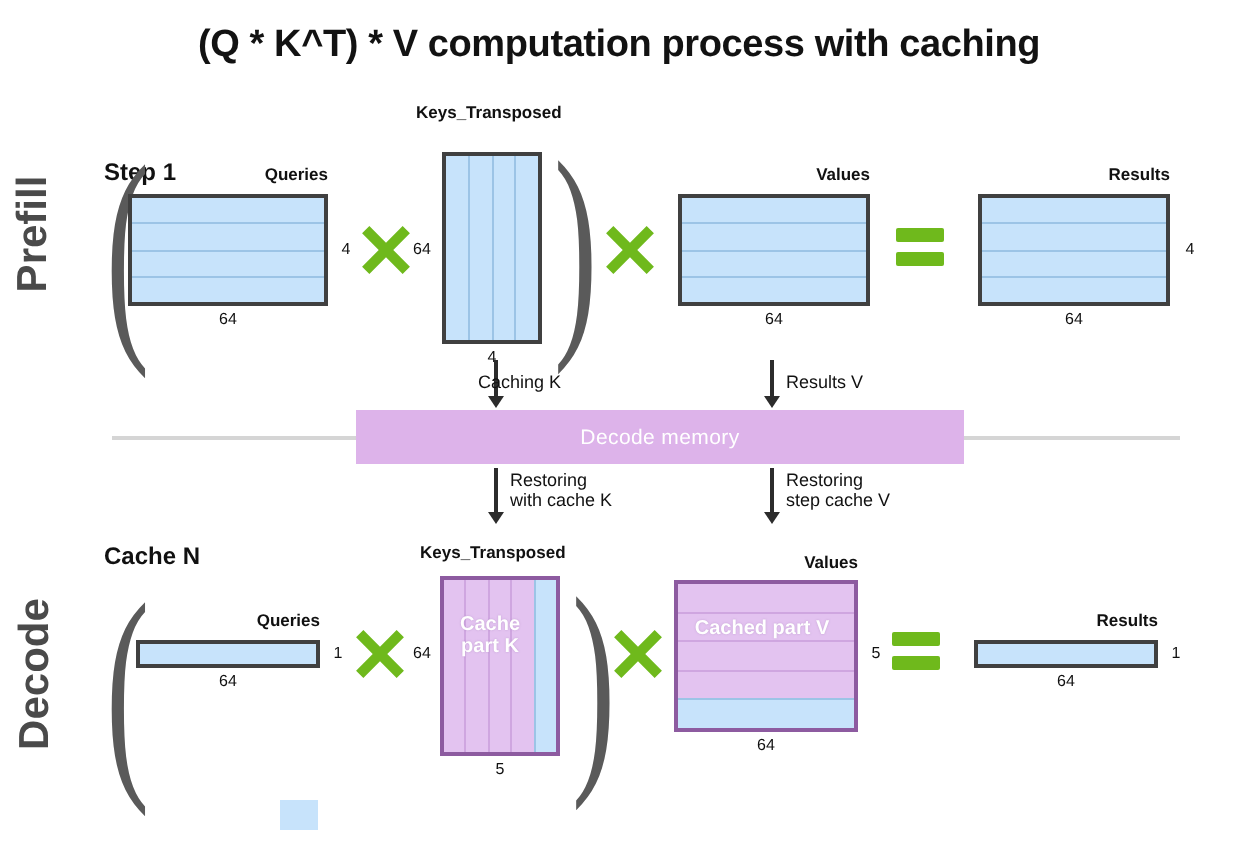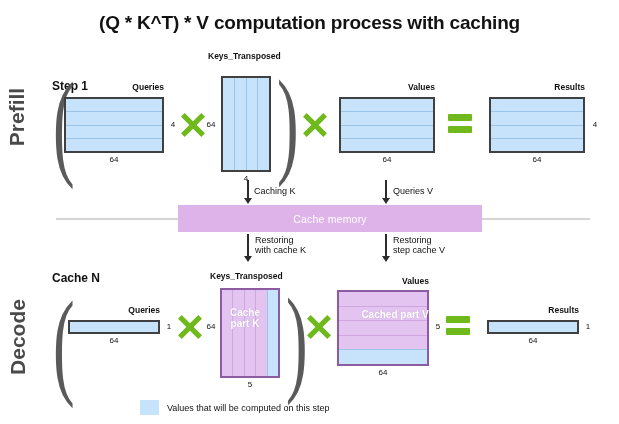--- a/index.html
+++ b/index.html
@@ -221,31 +221,31 @@
     <div class="cell"></div>
     <div class="cell"></div>
   </div>
   <div class="abs dim" style="left:589px; top:120px; width:12px;">4</div>
   <div class="abs dim" style="left:489px; top:155px; width:96px;">64</div>
 
   <div class="abs" style="left:243px; top:180px; width:10px; height:26px;">
     <div class="arrow-line abs" style="left:4px; top:0; height:20px;"></div>
     <div class="arrow-head abs" style="left:0.6px; top:18px;"></div>
   </div>
-  <div class="abs arrow-label" style="left:254px; top:186px;">Caching K</div>
+  <div class="abs arrow-label" style="left:239px; top:186px;">Caching K</div>
 
   <div class="abs" style="left:381px; top:180px; width:10px; height:26px;">
     <div class="arrow-line abs" style="left:4px; top:0; height:20px;"></div>
     <div class="arrow-head abs" style="left:0.6px; top:18px;"></div>
   </div>
-  <div class="abs arrow-label" style="left:393px; top:186px;">Queries V</div>
+  <div class="abs arrow-label" style="left:393px; top:186px;">Results V</div>
 
   <div class="abs" id="divider"></div>
   <div class="abs" id="cache-band">
-    <span class="cache-text">Cache memory</span>
+    <span class="cache-text">Decode memory</span>
   </div>
 
   <div class="abs" style="left:243px; top:234px; width:10px; height:30px;">
     <div class="arrow-line abs" style="left:4px; top:0; height:24px;"></div>
     <div class="arrow-head abs" style="left:0.6px; top:22px;"></div>
   </div>
   <div class="abs arrow-label" style="left:255px; top:235px;">
     <div>Restoring</div>
     <div>with cache K</div>
   </div>
@@ -305,36 +305,35 @@
   </div>
 
   <div class="abs mtx-title" style="left:337px; top:277px; width:92px;">Values</div>
   <div class="abs matrix rows purple-border" style="left:337px; top:290px; width:92px; height:76px;">
     <div class="cell cached"></div>
     <div class="cell cached"></div>
     <div class="cell cached"></div>
     <div class="cell cached"></div>
     <div class="cell"></div>
   </div>
-  <div class="abs overlay-label" style="left:355px; top:309px; width:80px;">Cached part V</div>
+  <div class="abs overlay-label" style="left:341px; top:309px; width:80px;">Cached part V</div>
   <div class="abs dim" style="left:432px; top:322px; width:12px;">5</div>
   <div class="abs dim" style="left:337px; top:368px; width:92px;">64</div>
 
   <div class="abs equals-wrap" style="left:446px; top:316px;">
     <div class="eqbar"></div>
     <div class="eqbar"></div>
   </div>
 
   <div class="abs mtx-title" style="left:487px; top:306px; width:92px;">Results</div>
   <div class="abs matrix rows" style="left:487px; top:320px; width:92px; height:14px;">
     <div class="cell"></div>
   </div>
   <div class="abs dim" style="left:582px; top:322px; width:12px;">1</div>
   <div class="abs dim" style="left:487px; top:336px; width:92px;">64</div>
 
   <div class="abs" id="legend">
     <div class="legend-item abs" style="left:0; top:0;">
       <span class="swatch blue"></span>
-      <span class="legend-text">Values that will be computed on this step</span>
     </div>
   </div>
 
 </div>
 
 </body></html>

